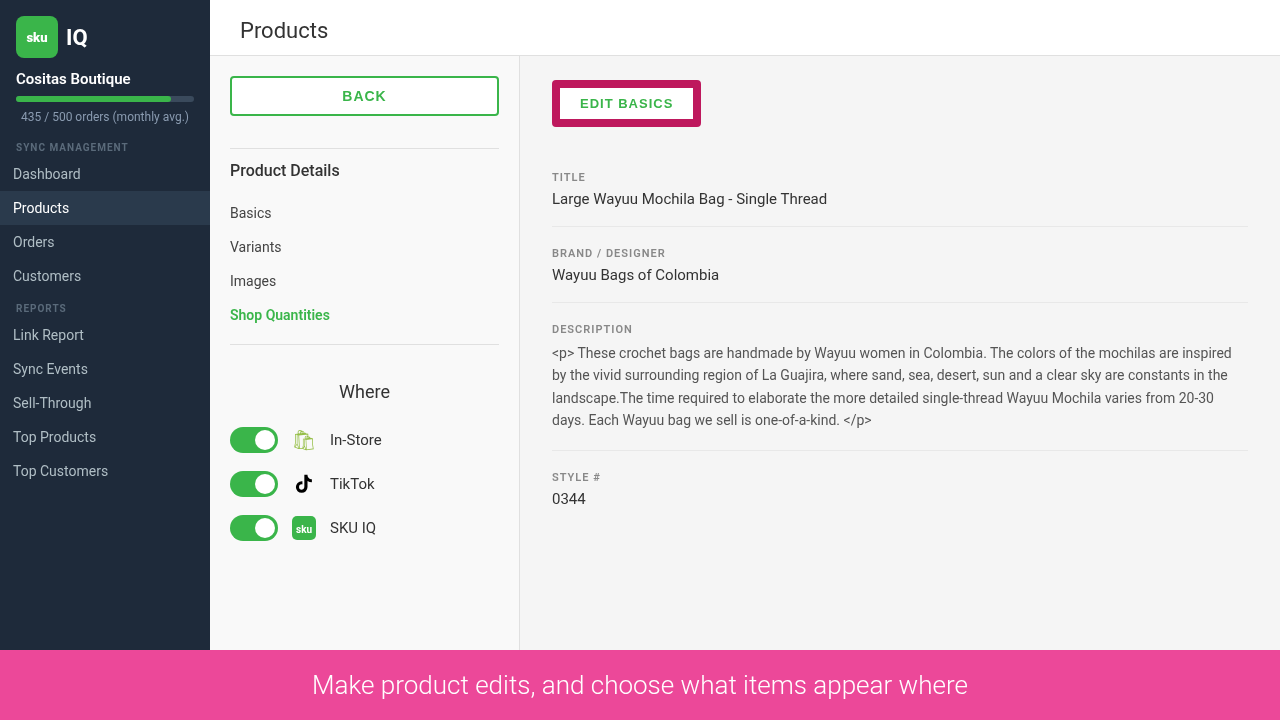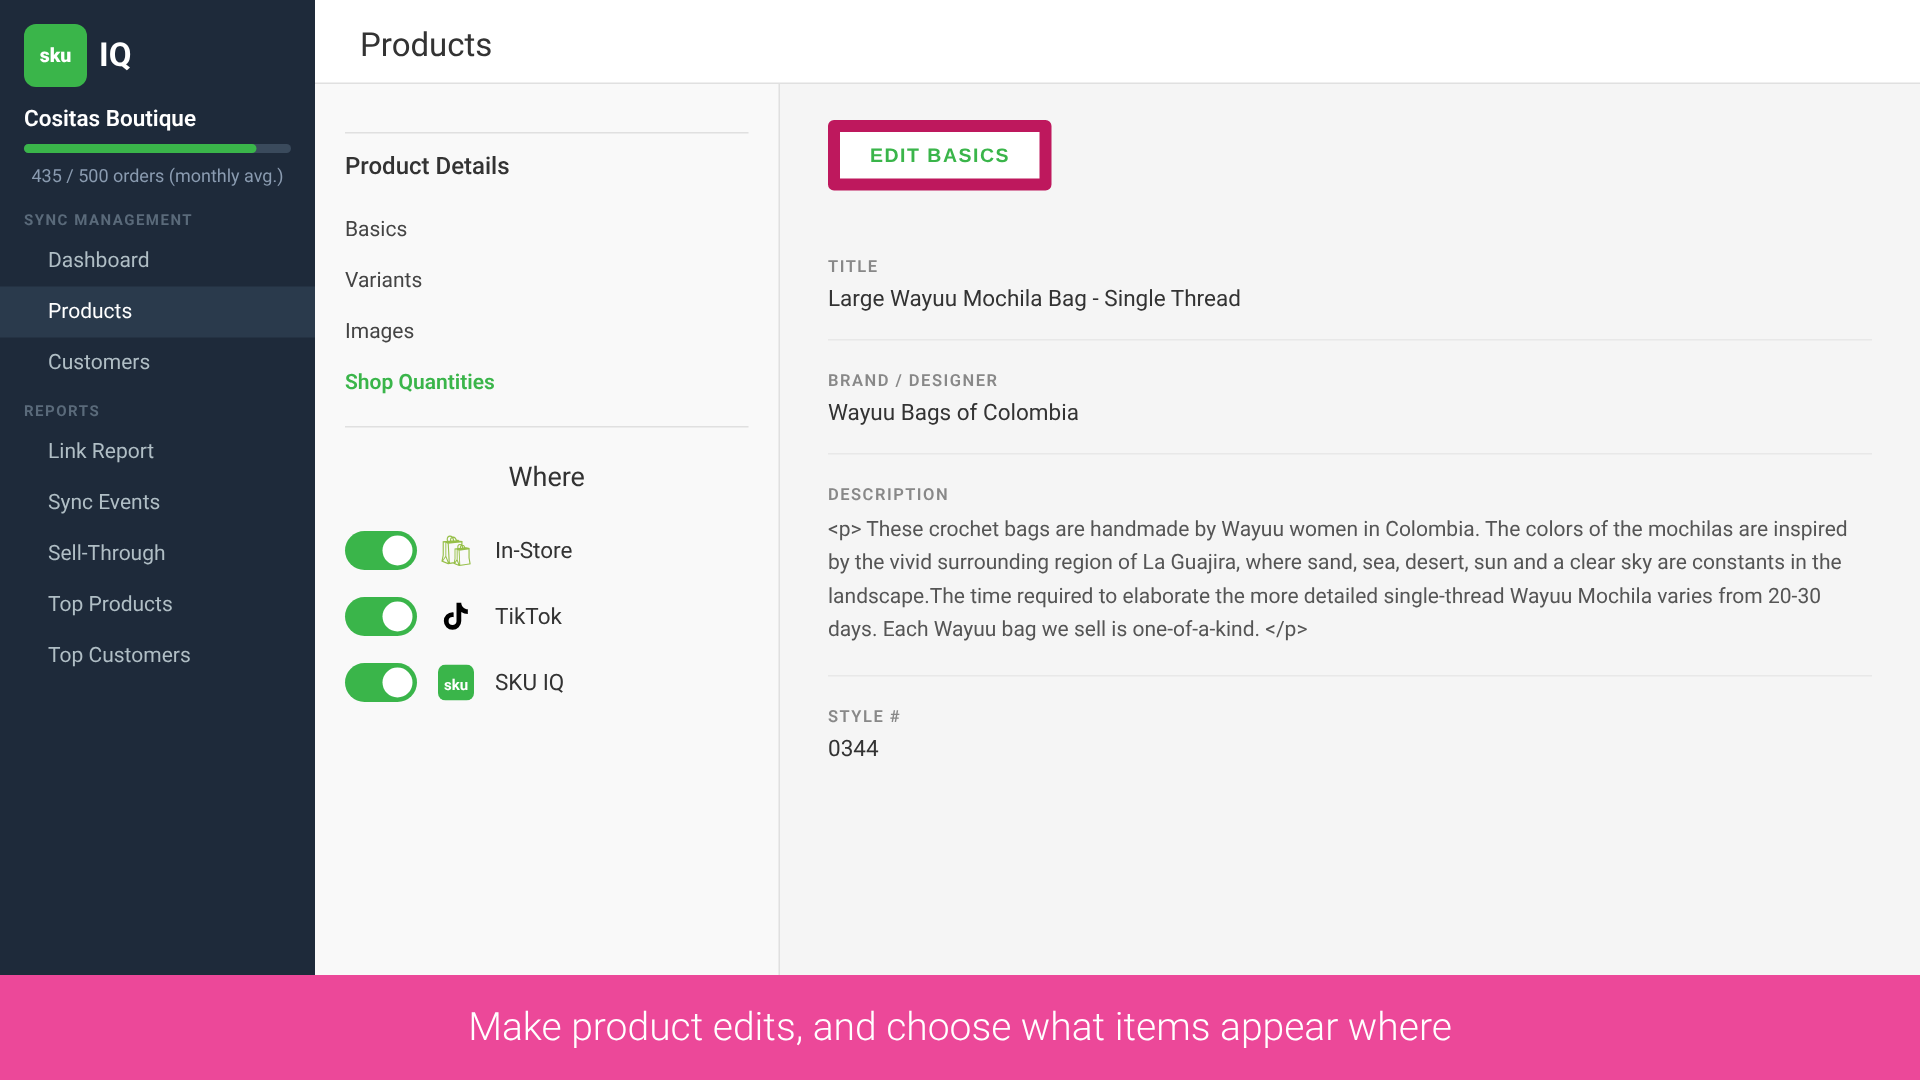--- a/index.html
+++ b/index.html
@@ -13,39 +13,39 @@
     .logo-box { background: #3ab54a; border-radius: 8px; width: 42px; height: 42px; display: flex; align-items: center; justify-content: center; font-weight: 900; font-size: 13px; color: white; line-height: 1; }
     .logo-iq { font-size: 22px; font-weight: 700; color: white; }
     .store-name { padding: 0 16px 8px; font-size: 15px; font-weight: 600; color: white; }
     .progress-bar-wrap { padding: 0 16px 4px; }
     .progress-bar-bg { background: #3a4a5c; border-radius: 4px; height: 6px; }
     .progress-bar-fill { background: #3ab54a; height: 6px; border-radius: 4px; width: 87%; }
     .orders-text { padding: 4px 16px 8px; font-size: 12px; color: #8a9bb0; text-align: center; }
     .upgrade-btn { margin: 0 16px 16px; background: transparent; border: 1px solid #5a6a7a; border-radius: 4px; color: #b0bec5; padding: 5px 10px; cursor: pointer; font-size: 13px; text-align: left; width: calc(100% - 32px); }
 
     .sidebar-section-label { padding: 10px 16px 4px; font-size: 10px; font-weight: 700; color: #5a6a7a; letter-spacing: 1px; text-transform: uppercase; }
-    .sidebar-item { padding: 9px 32px; font-size: 14px; color: #b0bec5; cursor: pointer; display: flex; align-items: center; gap: 8px; }
+    .sidebar-item { padding: 9px 13px; font-size: 14px; color: #b0bec5; cursor: pointer; display: flex; align-items: center; gap: 8px; }
     .sidebar-item.active { background: #2a3a4c; color: white; }
 
     
     .main-content { flex: 1; display: flex; flex-direction: column; overflow: hidden; background: white; }
     .page-header { padding: 18px 30px 12px; border-bottom: 1px solid #e0e0e0; background: white; }
     .page-title { font-size: 22px; font-weight: 400; color: #333; }
 
     .content-area { display: flex; flex: 1; overflow: hidden; }
 
     
     .left-panel { width: 310px; background: #f9f9f9; border-right: 1px solid #e0e0e0; padding: 20px; display: flex; flex-direction: column; gap: 0; overflow-y: auto; flex-shrink: 0; }
     .back-btn { border: 2px solid #3ab54a; background: white; color: #3ab54a; padding: 10px 20px; font-size: 14px; font-weight: 600; letter-spacing: 1px; cursor: pointer; border-radius: 4px; width: 100%; margin-bottom: 20px; }
     .divider { border: none; border-top: 1px solid #e0e0e0; margin: 12px 0; }
     .product-details-title { font-size: 16px; font-weight: 500; color: #333; margin-bottom: 16px; }
     .nav-item { padding: 9px 0; font-size: 14px; color: #444; cursor: pointer; }
     .nav-item.active { font-weight: 600; color: #3ab54a; }
 
-    .where-section { margin-top: 3px; }
+    .where-section { margin-top: 16px; }
     .where-title { text-align: center; font-size: 18px; font-weight: 400; color: #333; margin-bottom: 16px; margin-top: 8px; }
     .toggle-row { display: flex; align-items: center; gap: 12px; padding: 8px 0; }
     .toggle { position: relative; width: 48px; height: 26px; flex-shrink: 0; }
     .toggle input { opacity: 0; width: 0; height: 0; }
     .toggle-slider { position: absolute; cursor: pointer; top: 0; left: 0; right: 0; bottom: 0; background: #3ab54a; border-radius: 26px; transition: 0.3s; }
     .toggle-slider:before { position: absolute; content: ""; height: 20px; width: 20px; left: 3px; bottom: 3px; background: white; border-radius: 50%; transition: 0.3s; transform: translateX(22px); }
     .channel-icon { width: 28px; height: 28px; display: flex; align-items: center; justify-content: center; font-size: 18px; }
     .channel-name { font-size: 15px; color: #333; }
     .shopify-icon { color: #96bf48; font-size: 20px; }
     .tiktok-icon { color: #000; font-size: 16px; }
@@ -83,20 +83,23 @@
     <div class="orders-text">435 / 500 orders (monthly avg.)</div>
 
     <div class="sidebar-section-label">SYNC MANAGEMENT</div>
     <div class="sidebar-item">
       <span>Dashboard</span>
     </div>
     <div class="sidebar-item active">
       <span>Products</span>
     </div>
     <div class="sidebar-item">
+      <span>Orders</span>
+    </div>
+    <div class="sidebar-item">
       <span>Customers</span>
     </div>
 
     <div class="sidebar-section-label">REPORTS</div>
     <div class="sidebar-item">
       <span>Link Report</span>
     </div>
     <div class="sidebar-item">
       <span>Sync Events</span>
     </div>
@@ -112,20 +115,21 @@
   </aside>
 
   <div class="main-content">
     <header class="page-header">
       <h1 class="page-title">Products</h1>
     </header>
 
     <div class="content-area">
 
       <div class="left-panel">
+        <button class="back-btn">BACK</button>
         <hr class="divider">
         <div class="product-details-title">Product Details</div>
         <div class="nav-item">Basics</div>
         <div class="nav-item">Variants</div>
         <div class="nav-item">Images</div>
         <div class="nav-item active">Shop Quantities</div>
 
         <hr class="divider">
         <div class="where-section">
           <div class="where-title">Where</div>

